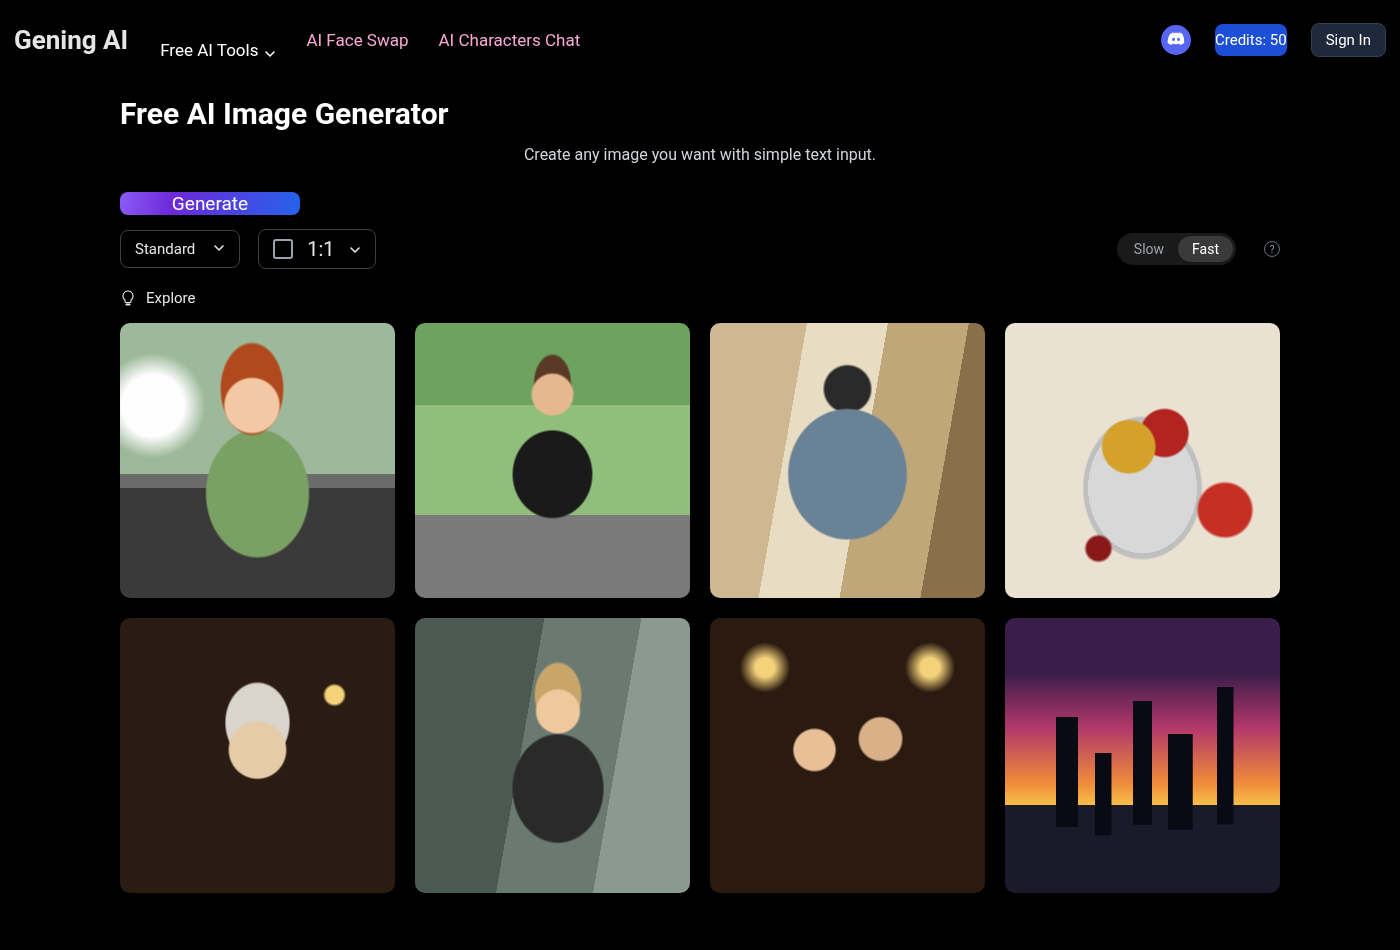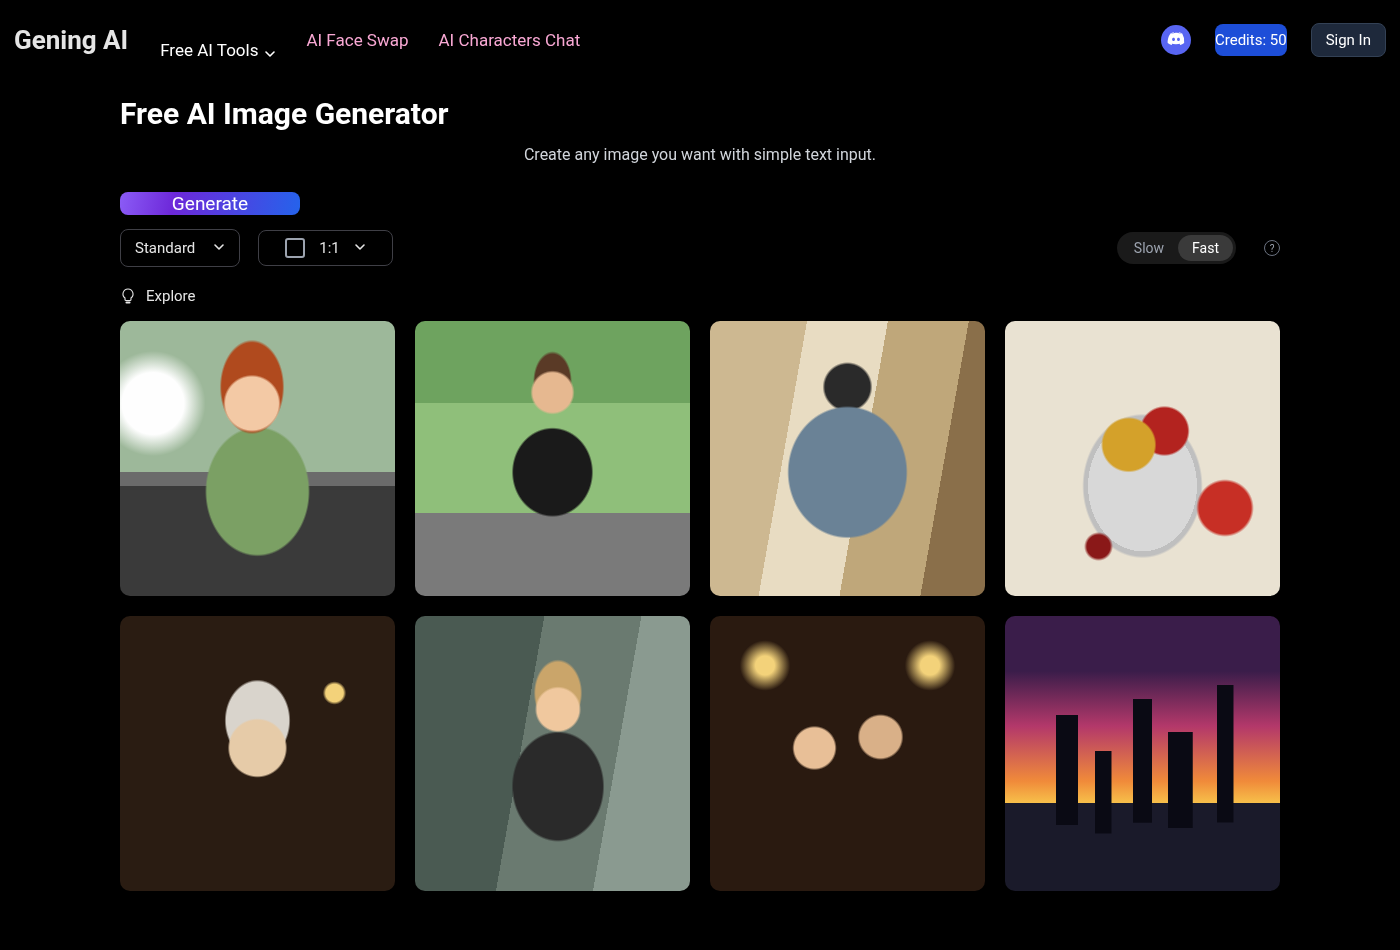--- a/index.html
+++ b/index.html
@@ -129,25 +129,25 @@
     display: flex;
     align-items: center;
     gap: 18px;
     font-size: 15px;
     cursor: pointer;
     color: #e5e5e5;
   }
   .ratio-pill {
     border: 1px solid #3f3f46;
     border-radius: 8px;
-    padding: 7px 26px;
+    padding: 7px 14px;
     display: flex;
     align-items: center;
     gap: 14px;
-    font-size: 15px;
+    font-size: 20px;
     cursor: pointer;
     color: #e5e5e5;
   }
   .ratio-square {
     width: 20px; height: 20px;
     border: 2px solid #9ca3af;
     border-radius: 3px;
   }
   .controls-spacer { flex: 1; }
   .speed-toggle {

